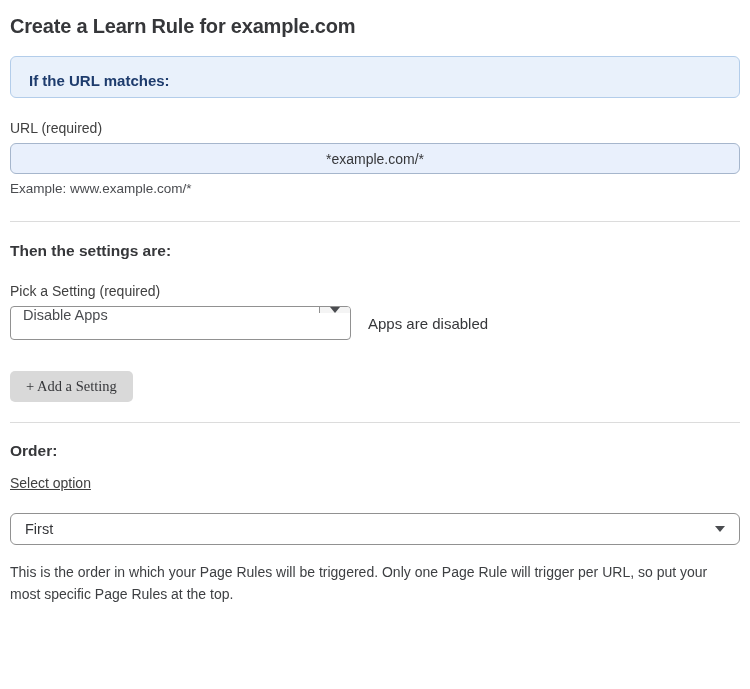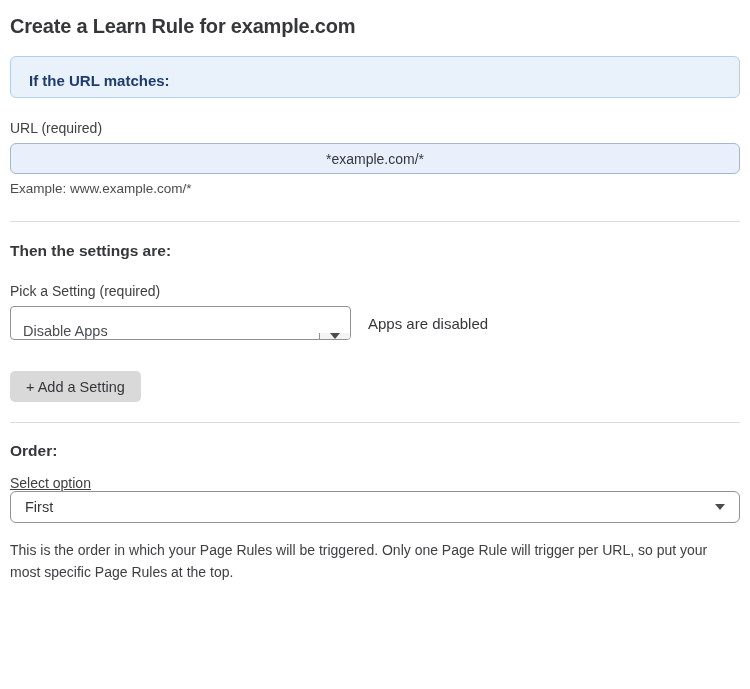--- a/index.html
+++ b/index.html
@@ -81,21 +81,21 @@
     display: flex;
     align-items: center;
   }
   .dropdown {
     width: 341px;
     height: 34px;
     background: #ffffff;
     border: 1px solid #919191;
     border-radius: 4px;
     display: flex;
-    align-items: flex-end;
+    align-items: flex-start;
     cursor: pointer;
     overflow: hidden;
   }
   .dropdown-value {
     flex: 1;
     display: flex;
     align-items: center;
     padding-left: 12px;
     font-size: 14.5px;
     color: #4a4c50;
@@ -119,30 +119,30 @@
     font-size: 15px;
     color: #36373a;
   }
   
   .btn {
     display: inline-block;
     height: 31px;
     border: none;
     border-radius: 5px;
     padding: 0 16px;
-    font-family: Liberation Sans, sans-serif;
+    font-family: Liberation Serif, serif;
     font-size: 14.5px;
     color: #36373a;
     background: #d9d9d9;
     cursor: pointer;
   }
   .btn-add-setting { margin-top: 31px; }
   
   .order-select {
-    margin-top: 0;
+    margin-top: 22px;
     width: 730px;
     height: 32px;
     background: #ffffff;
     border: 1px solid #919191;
     border-radius: 6px;
     display: flex;
     align-items: center;
     justify-content: space-between;
     padding: 0 14px;
     font-size: 14.5px;

